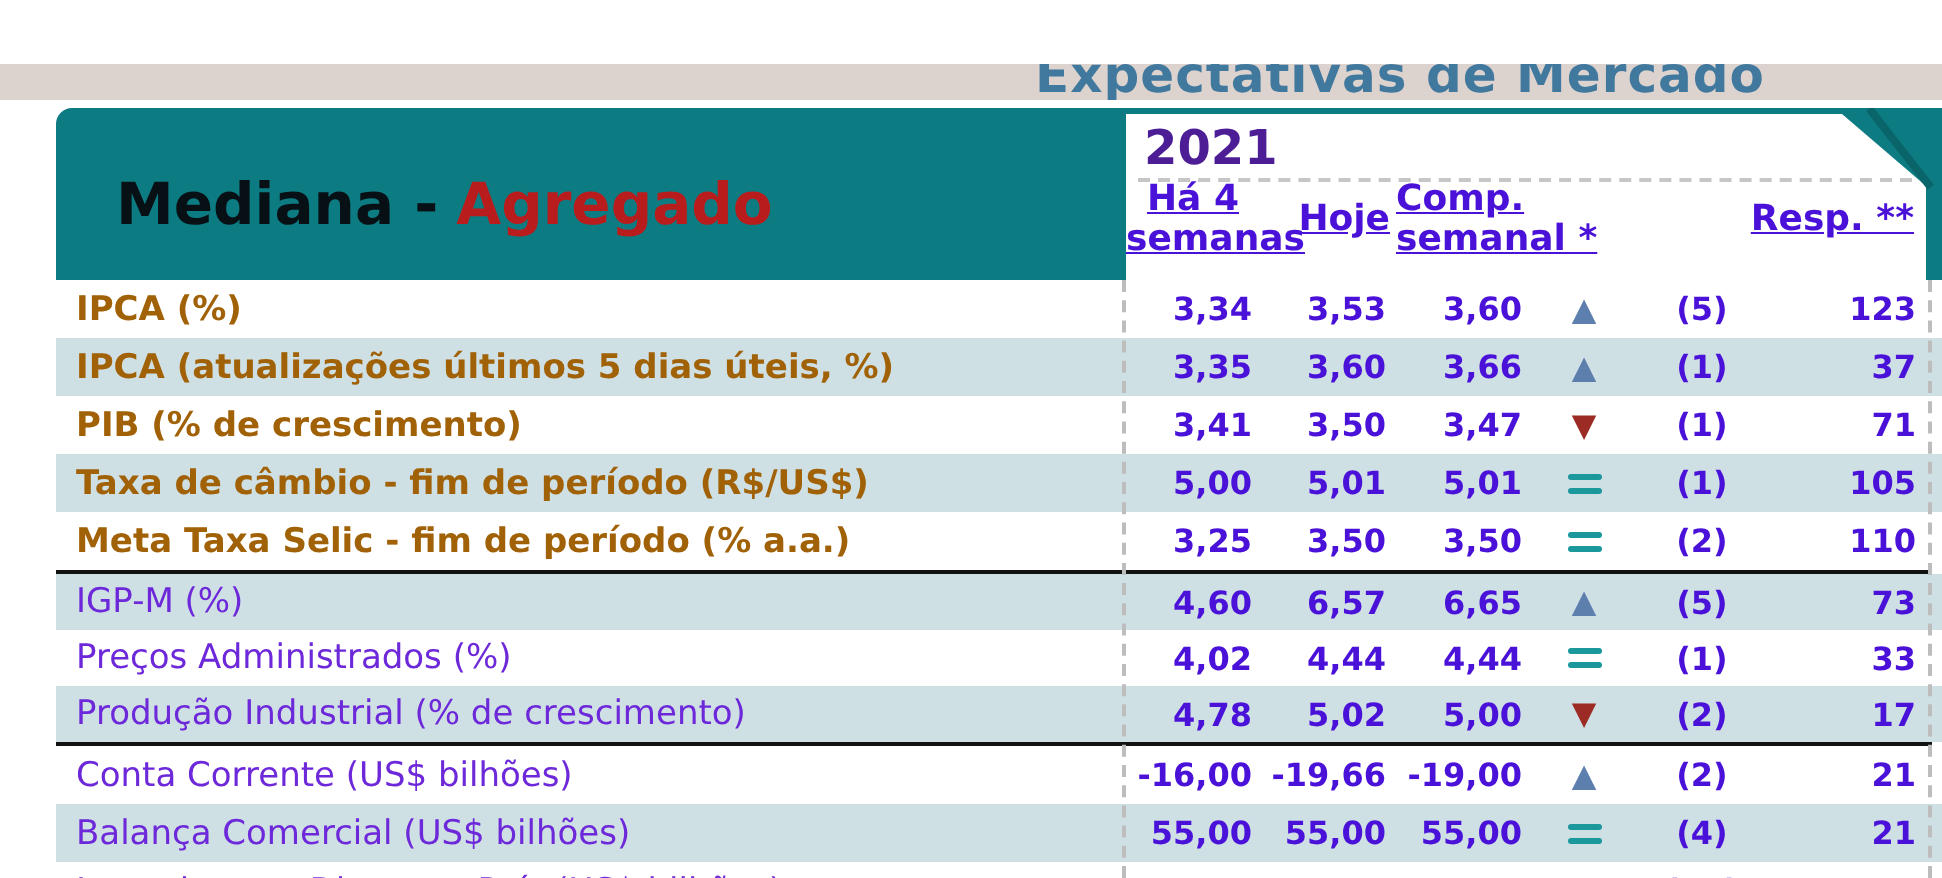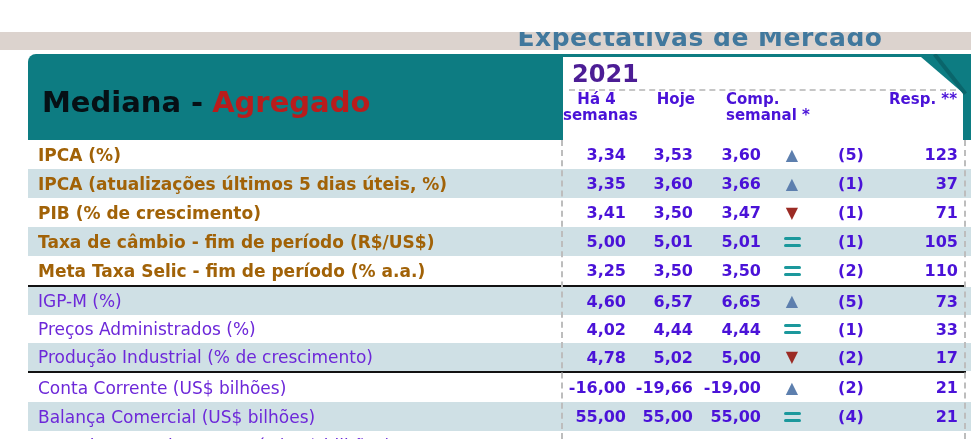--- a/index.html
+++ b/index.html
@@ -9,37 +9,37 @@
   
   .top-band{position:absolute;left:0;top:0;width:971px;height:18px;background:#dcd3ce;overflow:hidden;margin-top:32px;}
   .top-title{position:absolute;left:700px;top:-9px;transform:translateX(-50%);
     font-size:25px;font-weight:bold;color:#41789d;white-space:nowrap;letter-spacing:.5px;}
 
   
   .table-wrap{position:absolute;left:28px;top:54px;width:943px;height:385px;overflow:hidden;}
 
   
   .band{position:absolute;left:0;top:0;width:943px;height:86px;background:#0d7c82;border-radius:8px 0 0 0;}
-  .heading{position:absolute;left:0;top:0;height:86px;display:flex;align-items:center;
+  .heading{position:absolute;left:16px;top:0;height:86px;display:flex;align-items:center;
     padding-left:14px;padding-top:10px;box-sizing:border-box;font-size:29px;font-weight:bold;color:#061015;white-space:nowrap;}
   .heading .sec{color:#b91c1c;margin-left:9px;}
 
   
   .white-box{position:absolute;left:535px;top:3px;width:400px;height:83px;background:#ffffff;
     clip-path:polygon(0 0,358px 0,100% 36px,100% 100%,0 100%);}
   .fold-line{position:absolute;left:897px;top:18px;width:50px;height:4px;background:#0a656b;transform:rotate(52deg);}
   .year{padding:5px 0 1px 9px;font-size:24px;font-weight:bold;color:#4c1d95;line-height:1;}
   .dash-line{border-bottom:2px dashed #c6c6c6;margin:2px 7px 0 6px;}
-  .hcols{display:flex;align-items:flex-start;height:41px;box-sizing:border-box;padding-bottom:4px;
-    font-size:15px;font-weight:bold;color:#4a12d8;line-height:1.08;}
+  .hcols{display:flex;align-items:center;height:41px;box-sizing:border-box;padding-bottom:4px;
+    font-size:18px;font-weight:bold;color:#4a12d8;line-height:1.08;text-decoration:underline;}
   .hc{display:flex;flex-direction:column;}
   .hc.c1{width:67px;text-align:center;}
   .hc.c2{width:67px;text-align:center;}
   .hc.c3{width:65px;text-align:right;}
-  .hc.c4{width:118px;text-align:left;padding-left:3px;box-sizing:border-box;margin-left:28px;}
+  .hc.c4{width:118px;text-align:left;padding-left:3px;box-sizing:border-box;}
   .hc.c5{flex:1;text-align:right;padding-right:6px;}
 
   
   .rows{position:absolute;left:0;top:86px;width:943px;}
   .row{display:flex;align-items:center;height:29px;width:943px;}
   .row.h28{height:28px;}
   .row.shaded{background:#cfe0e5;}
   .row .label{width:535px;box-sizing:border-box;padding-left:10px;font-size:17px;color:#6d28d9;white-space:nowrap;overflow:hidden;}
   .row.em .label{font-weight:bold;color:#a16207;}
   .cell{font-size:16px;font-weight:bold;color:#4a12d8;box-sizing:border-box;}

